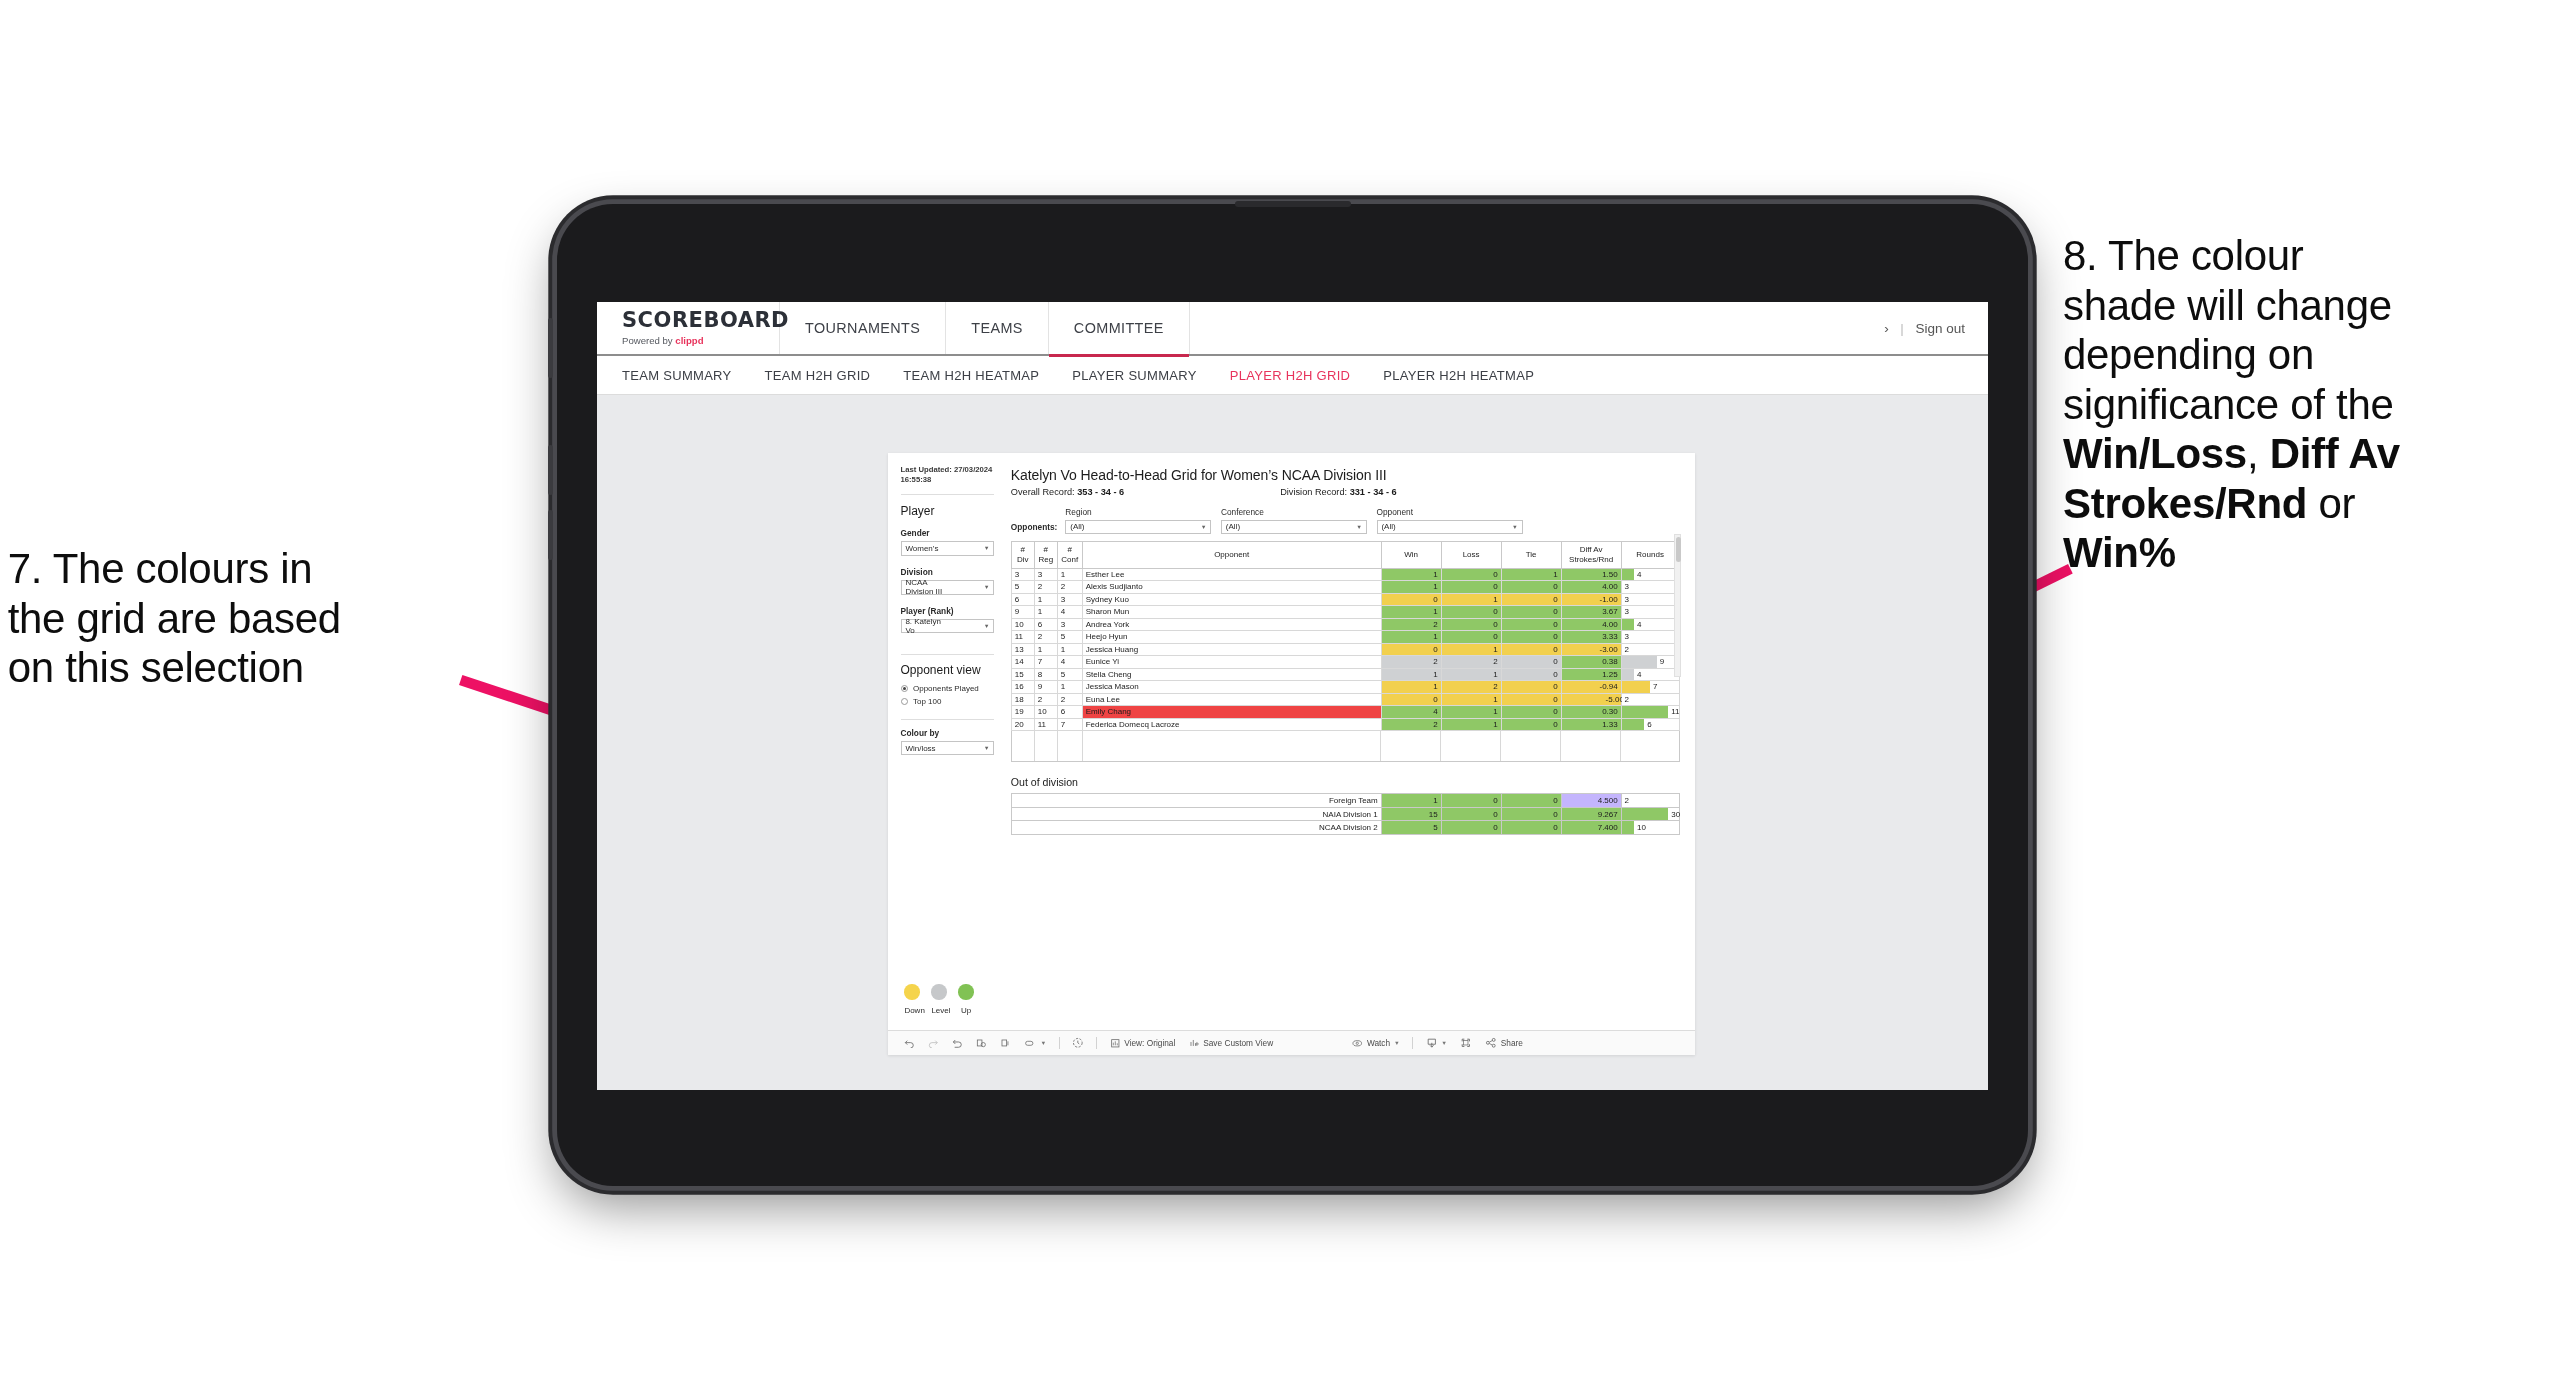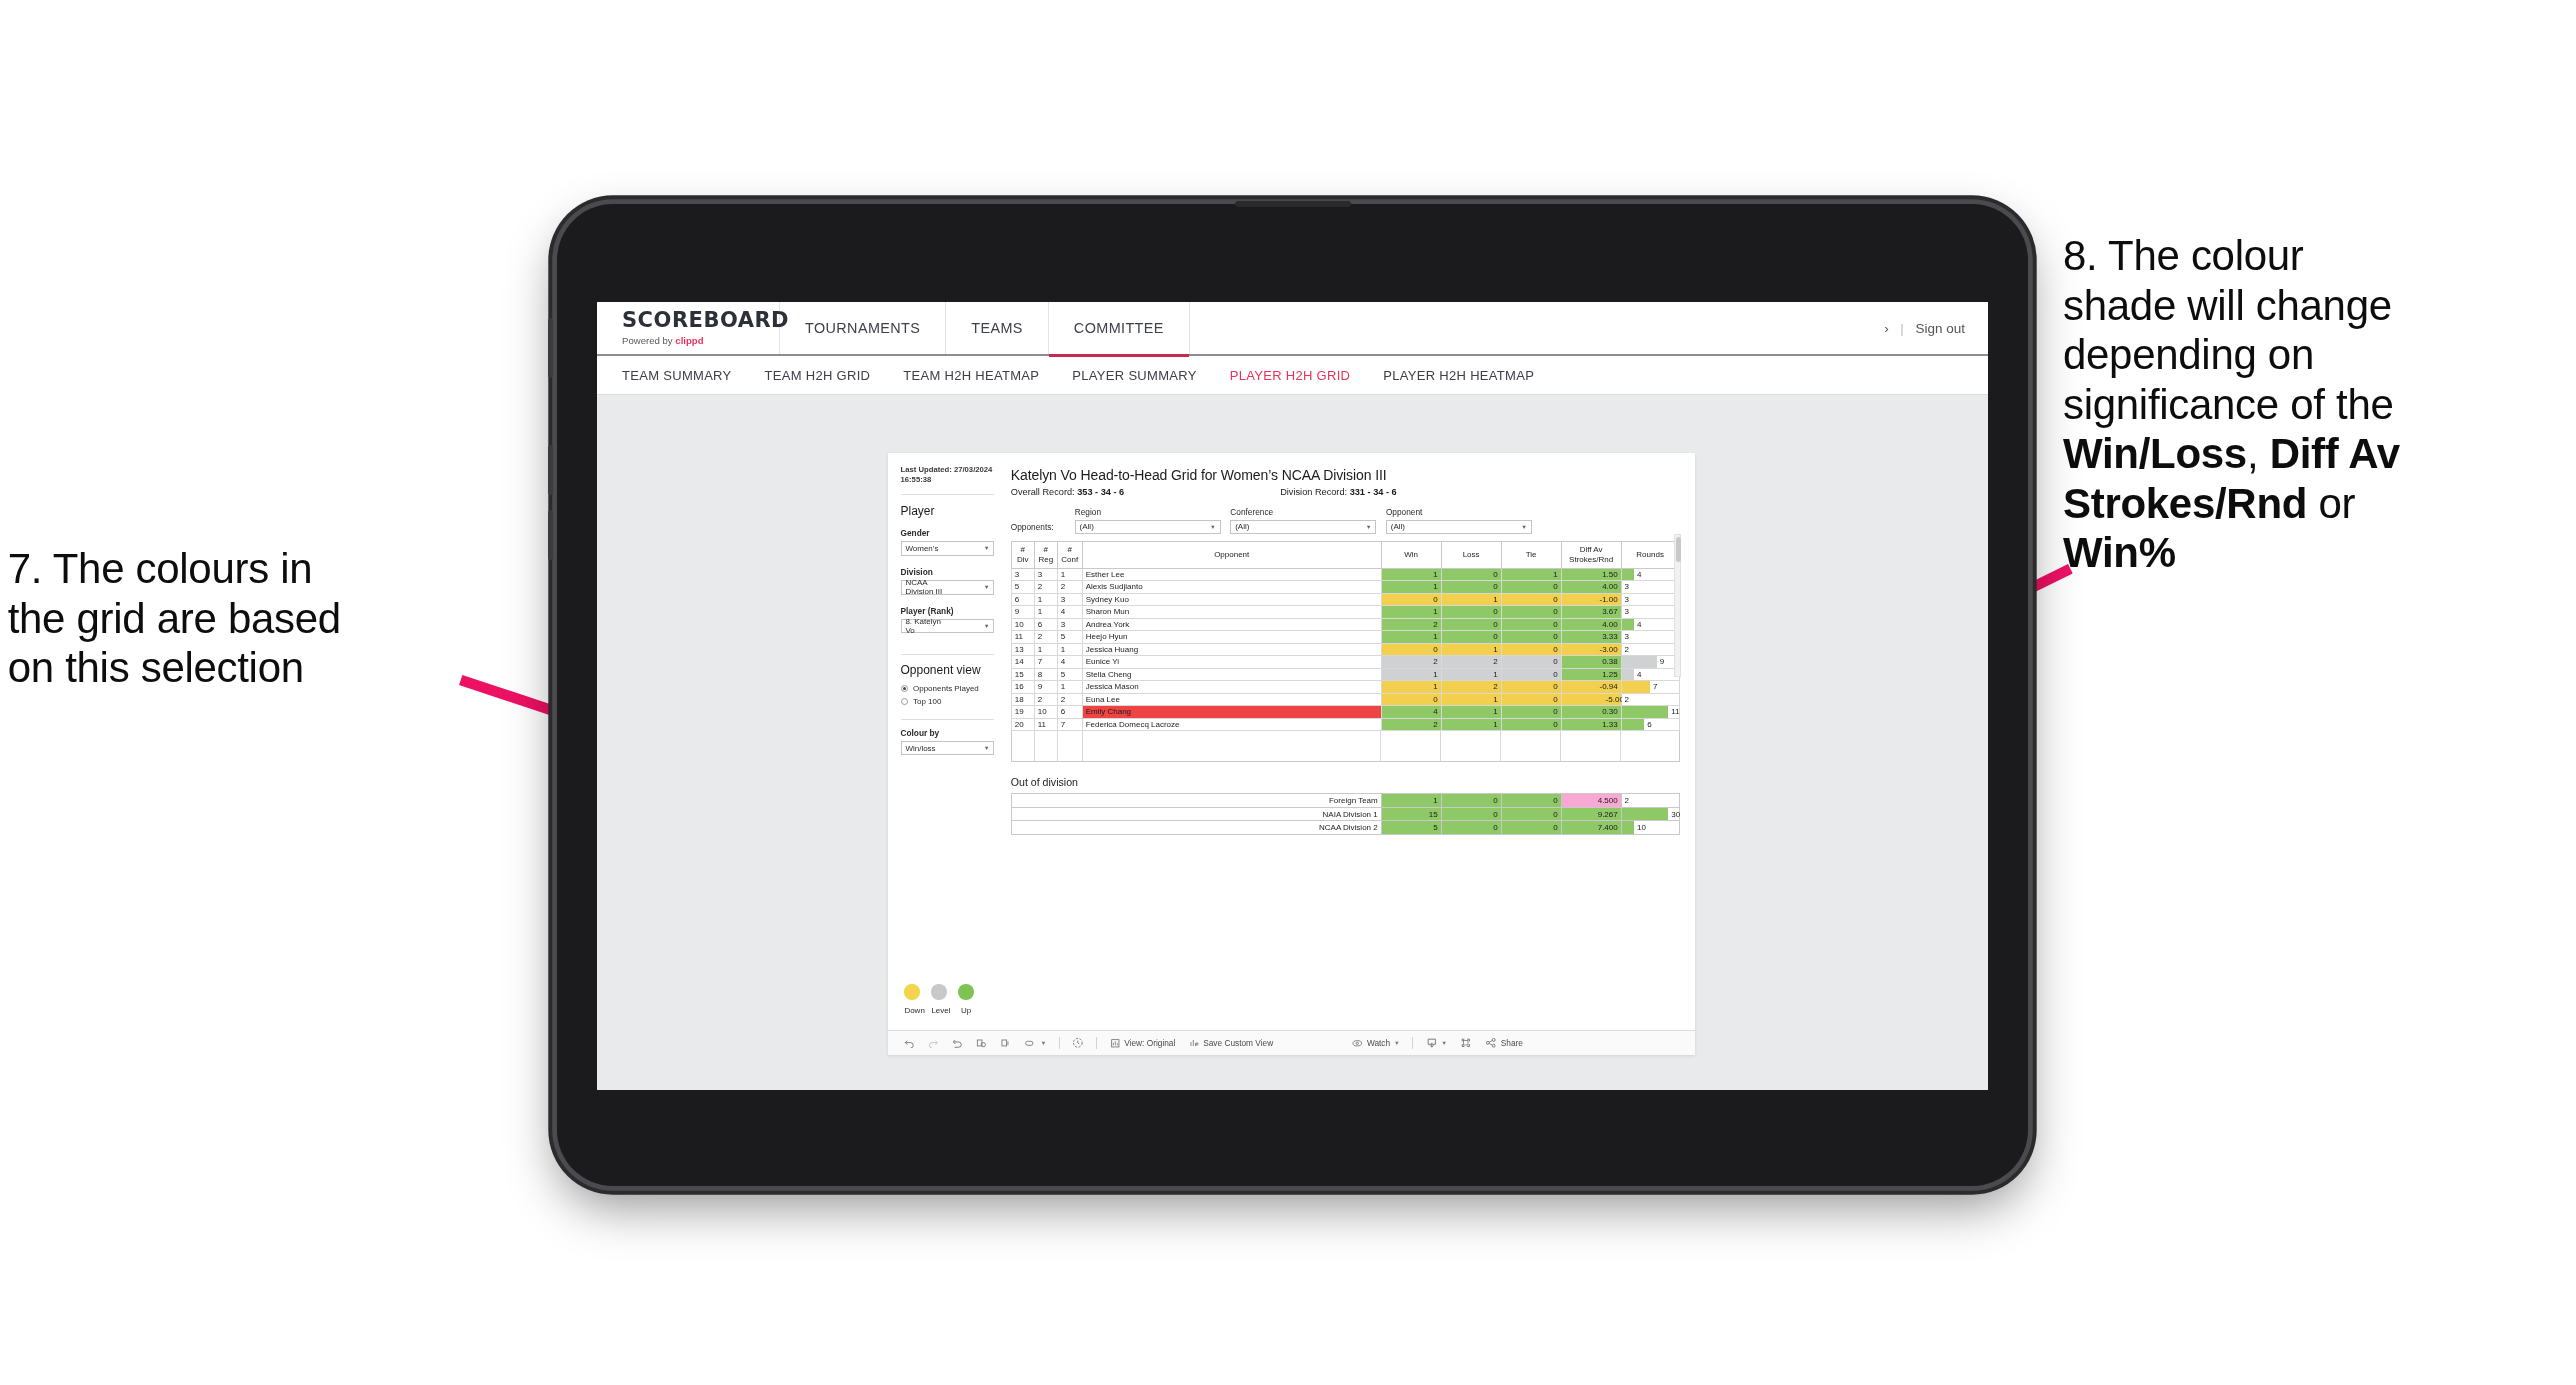--- a/index.html
+++ b/index.html
@@ -132,21 +132,21 @@
   .dot-lbl { width: 15.4px; font-size: 8px; color: #2b2b2b; text-align: center; }
 
   
   #mainpane { flex: 1; padding: 13.5px 15.4px 0 5.8px; display: flex; flex-direction: column; min-width: 0; }
   #viztitle { font-size: 14px; color: #1c1c1c; font-weight: 400; letter-spacing: -0.1px; }
   #records { display: flex; margin-top: 4.8px; font-size: 9.2px; color: #1c1c1c; }
   #records b { font-weight: 700; }
   .rec2 { margin-left: 156px; }
 
   #oppfilters { display: flex; align-items: flex-end; margin-top: 9.6px; gap: 0; }
-  .opp-lbl { font-size: 8.3px; color: #2b2b2b; padding-bottom: 1.9px; margin-right: 21px; }
+  .opp-lbl { font-size: 8.3px; color: #2b2b2b; padding-bottom: 1.9px; margin-right: 8px; font-weight: bold; }
   .ff { margin-right: 9.6px; }
   .ff-label { font-size: 8.3px; color: #2b2b2b; margin-bottom: 2.9px; }
   .ff .sel { width: 146px; }
 
   
   table { border-collapse: collapse; width: 100%; table-layout: fixed; }
   #grid { margin-top: 6.7px; }
   #grid th {
     font-size: 8px; font-weight: 400; color: #1c1c1c;
     border: 1px solid #c9c9c9; padding: 2.9px 1.9px; vertical-align: middle;
@@ -631,21 +631,21 @@
                   <col style="width:60px">
                     <col style="width:60px">
                     <col style="width:58px">
                 </colgroup>
                 <tbody id="oodbody">
                     <tr>
                       <td class="ood-name" style="background: rgb(255, 255, 255);">Foreign Team</td>
                       <td class="c-val" style="background: rgb(143, 200, 102);">1</td>
                       <td class="c-val" style="background: rgb(143, 200, 102);">0</td>
                       <td class="c-val" style="background: rgb(143, 200, 102);">0</td>
-                      <td class="c-val" style="background: #f9a8d4;">4.500</td>
+                      <td class="c-val" style="background: #c4b5fd;">4.500</td>
                       <td class="c-rnd">
                         <span class="rndbar" style="width:0%;background:#8fc866"></span>
                         <span class="rndtxt" style="margin-left:0%">2</span>
                       </td>
                     </tr>
                     <tr>
                       <td class="ood-name" style="background: rgb(255, 255, 255);">NAIA Division 1</td>
                       <td class="c-val" style="background: rgb(143, 200, 102);">15</td>
                       <td class="c-val" style="background: rgb(143, 200, 102);">0</td>
                       <td class="c-val" style="background: rgb(143, 200, 102);">0</td>

